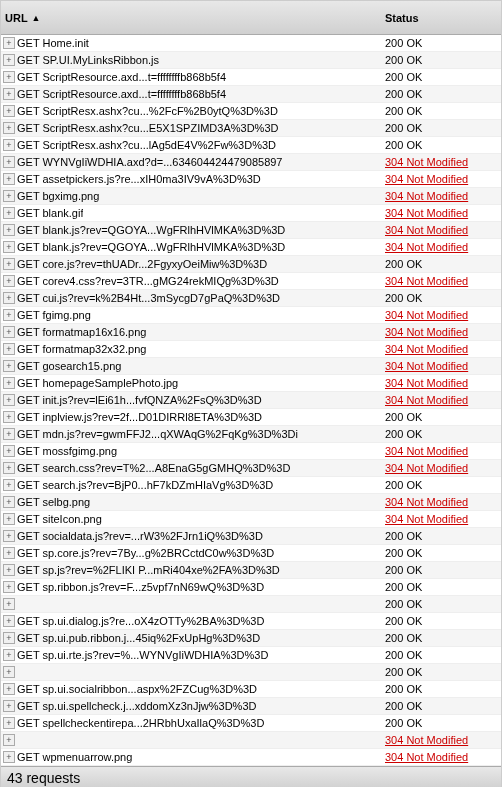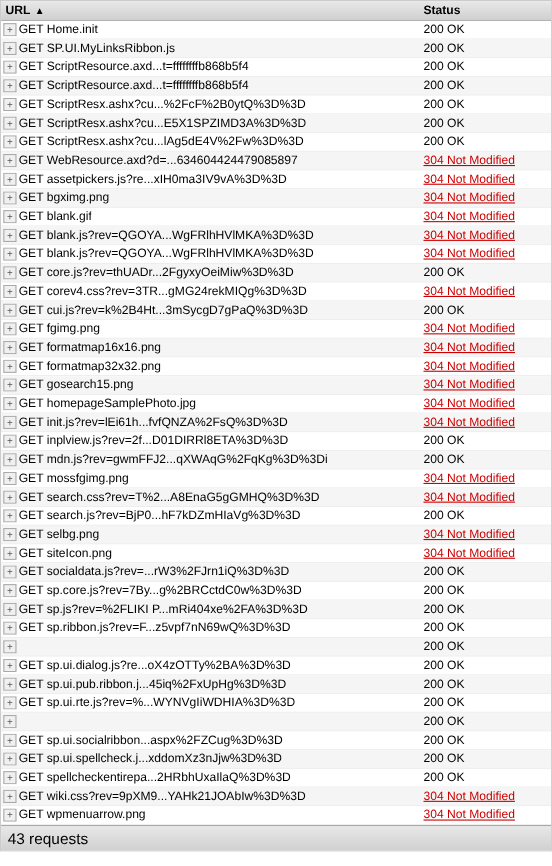--- a/index.html
+++ b/index.html
@@ -12,21 +12,21 @@
       min-height: 787px;
     }
     .table-container {
       width: 502px;
       border: 1px solid #ccc;
     }
     .table-header {
       display: flex;
       background: linear-gradient(to bottom, #e8e8e8, #d0d0d0);
       border-bottom: 1px solid #aaa;
-      height: 18px;
+      height: 34px;
       align-items: center;
     }
     .col-url {
       flex: 1;
       padding: 0 4px;
       font-weight: bold;
       font-size: 11px;
       display: flex;
       align-items: center;
       gap: 4px;
@@ -165,21 +165,21 @@
       <div class="table-row">
         <div class="row-url">
           <span class="expand-btn">+</span>
           <span class="url-text" title="GET ScriptResx.ashx?cu...lAg5dE4V%2Fw%3D%3D">GET ScriptResx.ashx?cu...lAg5dE4V%2Fw%3D%3D</span>
         </div>
         <div class="row-status status-ok">200 OK</div>
       </div>
       <div class="table-row">
         <div class="row-url">
           <span class="expand-btn">+</span>
-          <span class="url-text" title="GET WebResource.axd?d=...634604424479085897">GET WebResource.axd?d=...634604424479085897</span>
+          <span class="url-text" title="GET WebResource.axd?d=...634604424479085897">GET WYNVgIiWDHIA.axd?d=...634604424479085897</span>
         </div>
         <div class="row-status status-304">304 Not Modified</div>
       </div>
       <div class="table-row">
         <div class="row-url">
           <span class="expand-btn">+</span>
           <span class="url-text" title="GET assetpickers.js?re...xIH0ma3IV9vA%3D%3D">GET assetpickers.js?re...xIH0ma3IV9vA%3D%3D</span>
         </div>
         <div class="row-status status-304">304 Not Modified</div>
       </div>
@@ -401,21 +401,20 @@
       <div class="table-row">
         <div class="row-url">
           <span class="expand-btn">+</span>
           <span class="url-text" title="GET spellcheckentirepa...2HRbhUxaIlaQ%3D%3D">GET spellcheckentirepa...2HRbhUxaIlaQ%3D%3D</span>
         </div>
         <div class="row-status status-ok">200 OK</div>
       </div>
       <div class="table-row">
         <div class="row-url">
           <span class="expand-btn">+</span>
-          <span class="url-text" title="GET wiki.css?rev=9pXM9...YAHk21JOAbIw%3D%3D">GET wiki.css?rev=9pXM9...YAHk21JOAbIw%3D%3D</span>
         </div>
         <div class="row-status status-304">304 Not Modified</div>
       </div>
       <div class="table-row">
         <div class="row-url">
           <span class="expand-btn">+</span>
           <span class="url-text" title="GET wpmenuarrow.png">GET wpmenuarrow.png</span>
         </div>
         <div class="row-status status-304">304 Not Modified</div>
       </div>

